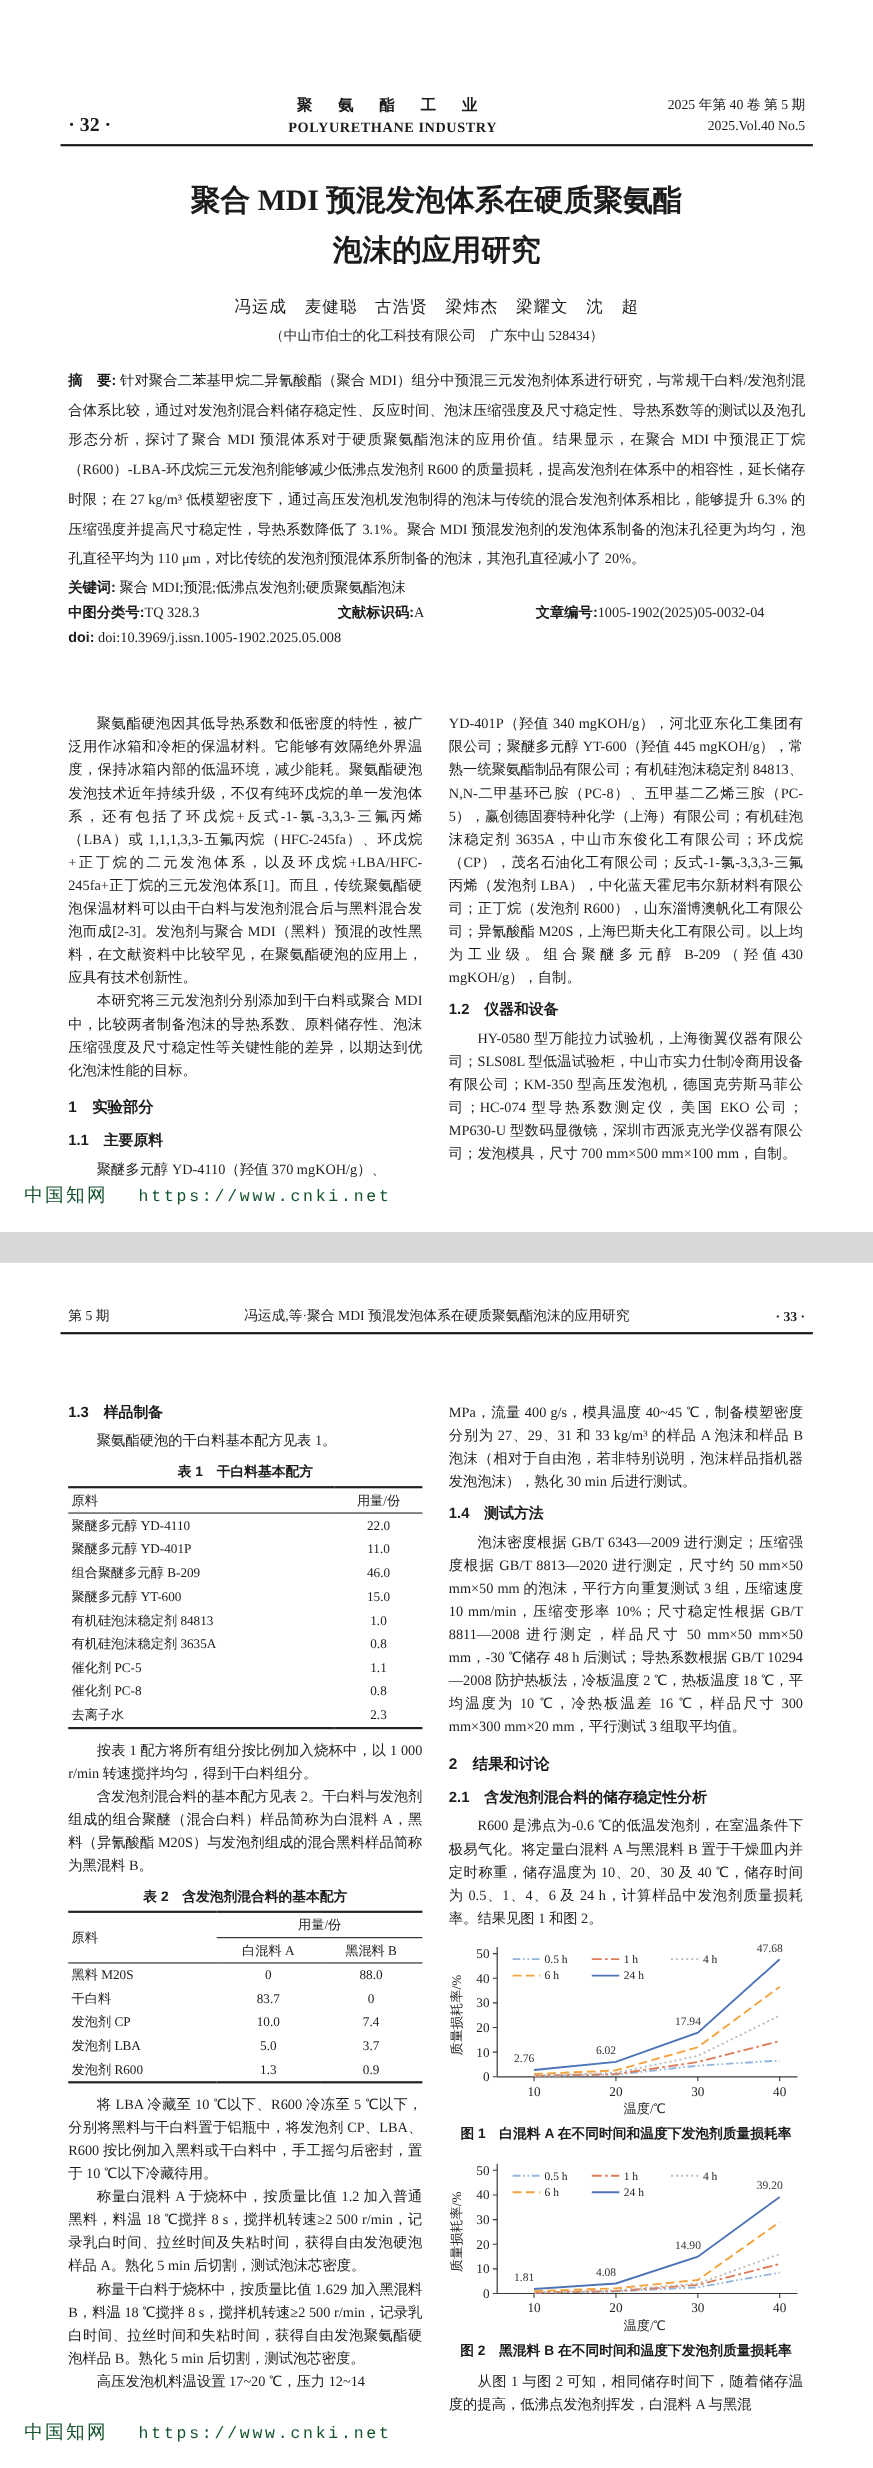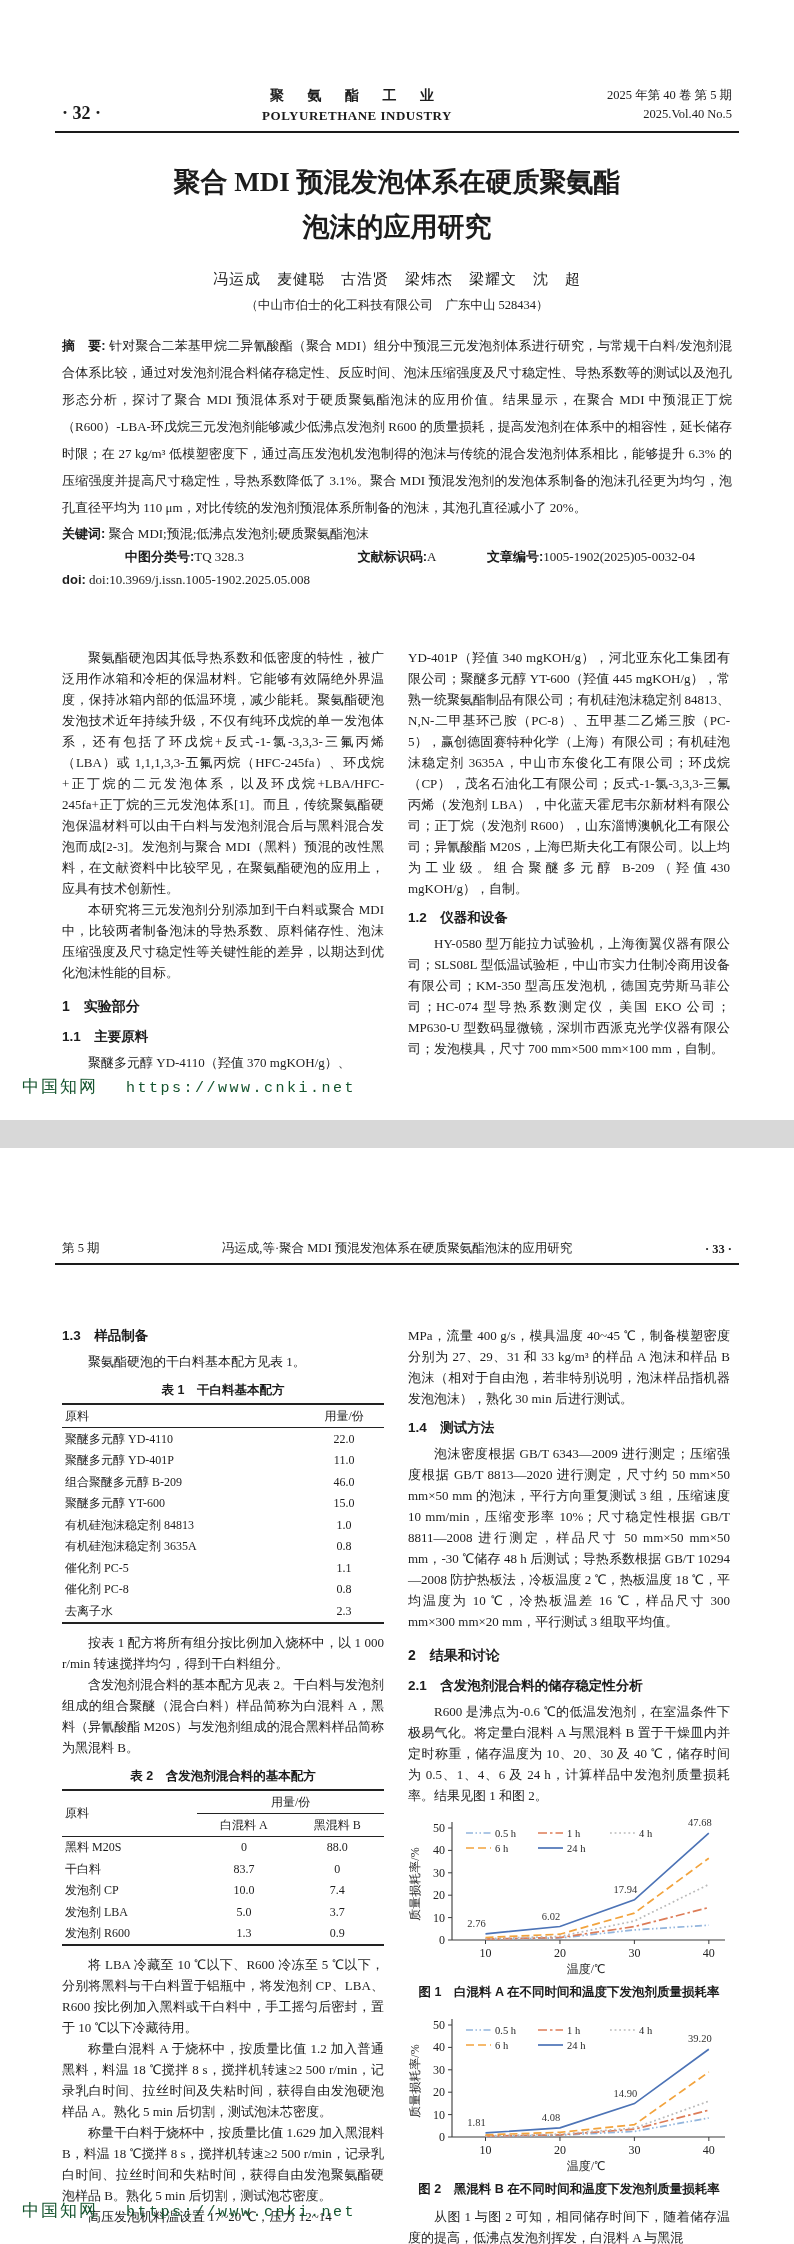--- a/index.html
+++ b/index.html
@@ -20,35 +20,35 @@
 
   
   .title{font-family:Liberation Serif, serif;font-weight:bold;font-size:27px;line-height:45px;text-align:center;margin:27px 0 0 0;}
   .authors{font-size:15px;text-align:center;margin-top:20px;letter-spacing:1px;}
   .affil{font-size:12.5px;text-align:center;margin-top:8px;}
 
   
   .abstract{font-size:13px;line-height:27px;text-align:justify;margin-top:18px;}
   .lbl{font-family:"Liberation Sans",sans-serif;font-weight:bold;}
   .kw-row{font-size:13px;line-height:23px;margin-top:1px;}
-  .meta-row{font-size:13px;line-height:23px;display:flex;text-align:center;}
+  .meta-row{font-size:13px;line-height:23px;display:flex;}
   .meta-row .seg1{width:245px;}
   .meta-row .seg2{width:180px;}
   .doi-row{font-size:13px;line-height:23px;}
 
   
   .columns{display:flex;gap:24px;margin-top:13px;}
   .col{width:322px;font-size:13px;line-height:21px;text-align:justify;margin-top:43px;}
   .para{margin:0;}
   .indent{text-indent:2em;}
   .sec-h1{font-family:"Liberation Sans",sans-serif;font-weight:bold;font-size:14px;margin:13px 0 9px 0;}
   .sec-h2{font-family:"Liberation Sans",sans-serif;font-weight:bold;font-size:13.5px;margin:8px 0 5px 0;}
 
   
-  .p2-header{display:flex;justify-content:space-between;align-items:flex-end;padding-top:92px;font-size:12.5px;}
+  .p2-header{display:flex;justify-content:space-between;align-items:flex-end;padding-top:40px;font-size:12.5px;}
   .p2-hdr-c{flex:1;text-align:center;}
   .p2-hdr-l{width:80px;text-align:left;}
   .p2-hdr-r{width:80px;text-align:right;font-weight:bold;}
   .p2-rule{border:none;border-top:2px solid #1a1a1a;margin:6px -7px 0 -7px;}
 
   
   .tbl-caption{font-family:"Liberation Sans",sans-serif;font-weight:bold;font-size:12.5px;text-align:center;margin:8px 0 2px 0;}
   table.tbl{width:100%;border-collapse:collapse;font-size:12px;border-top:2px solid #222;border-bottom:2px solid #222;margin-bottom:8px;}
   table.tbl th{font-weight:normal;padding:2px 3px;line-height:18px;}
   table.tbl td{padding:1.5px 3px;line-height:18.5px;}

